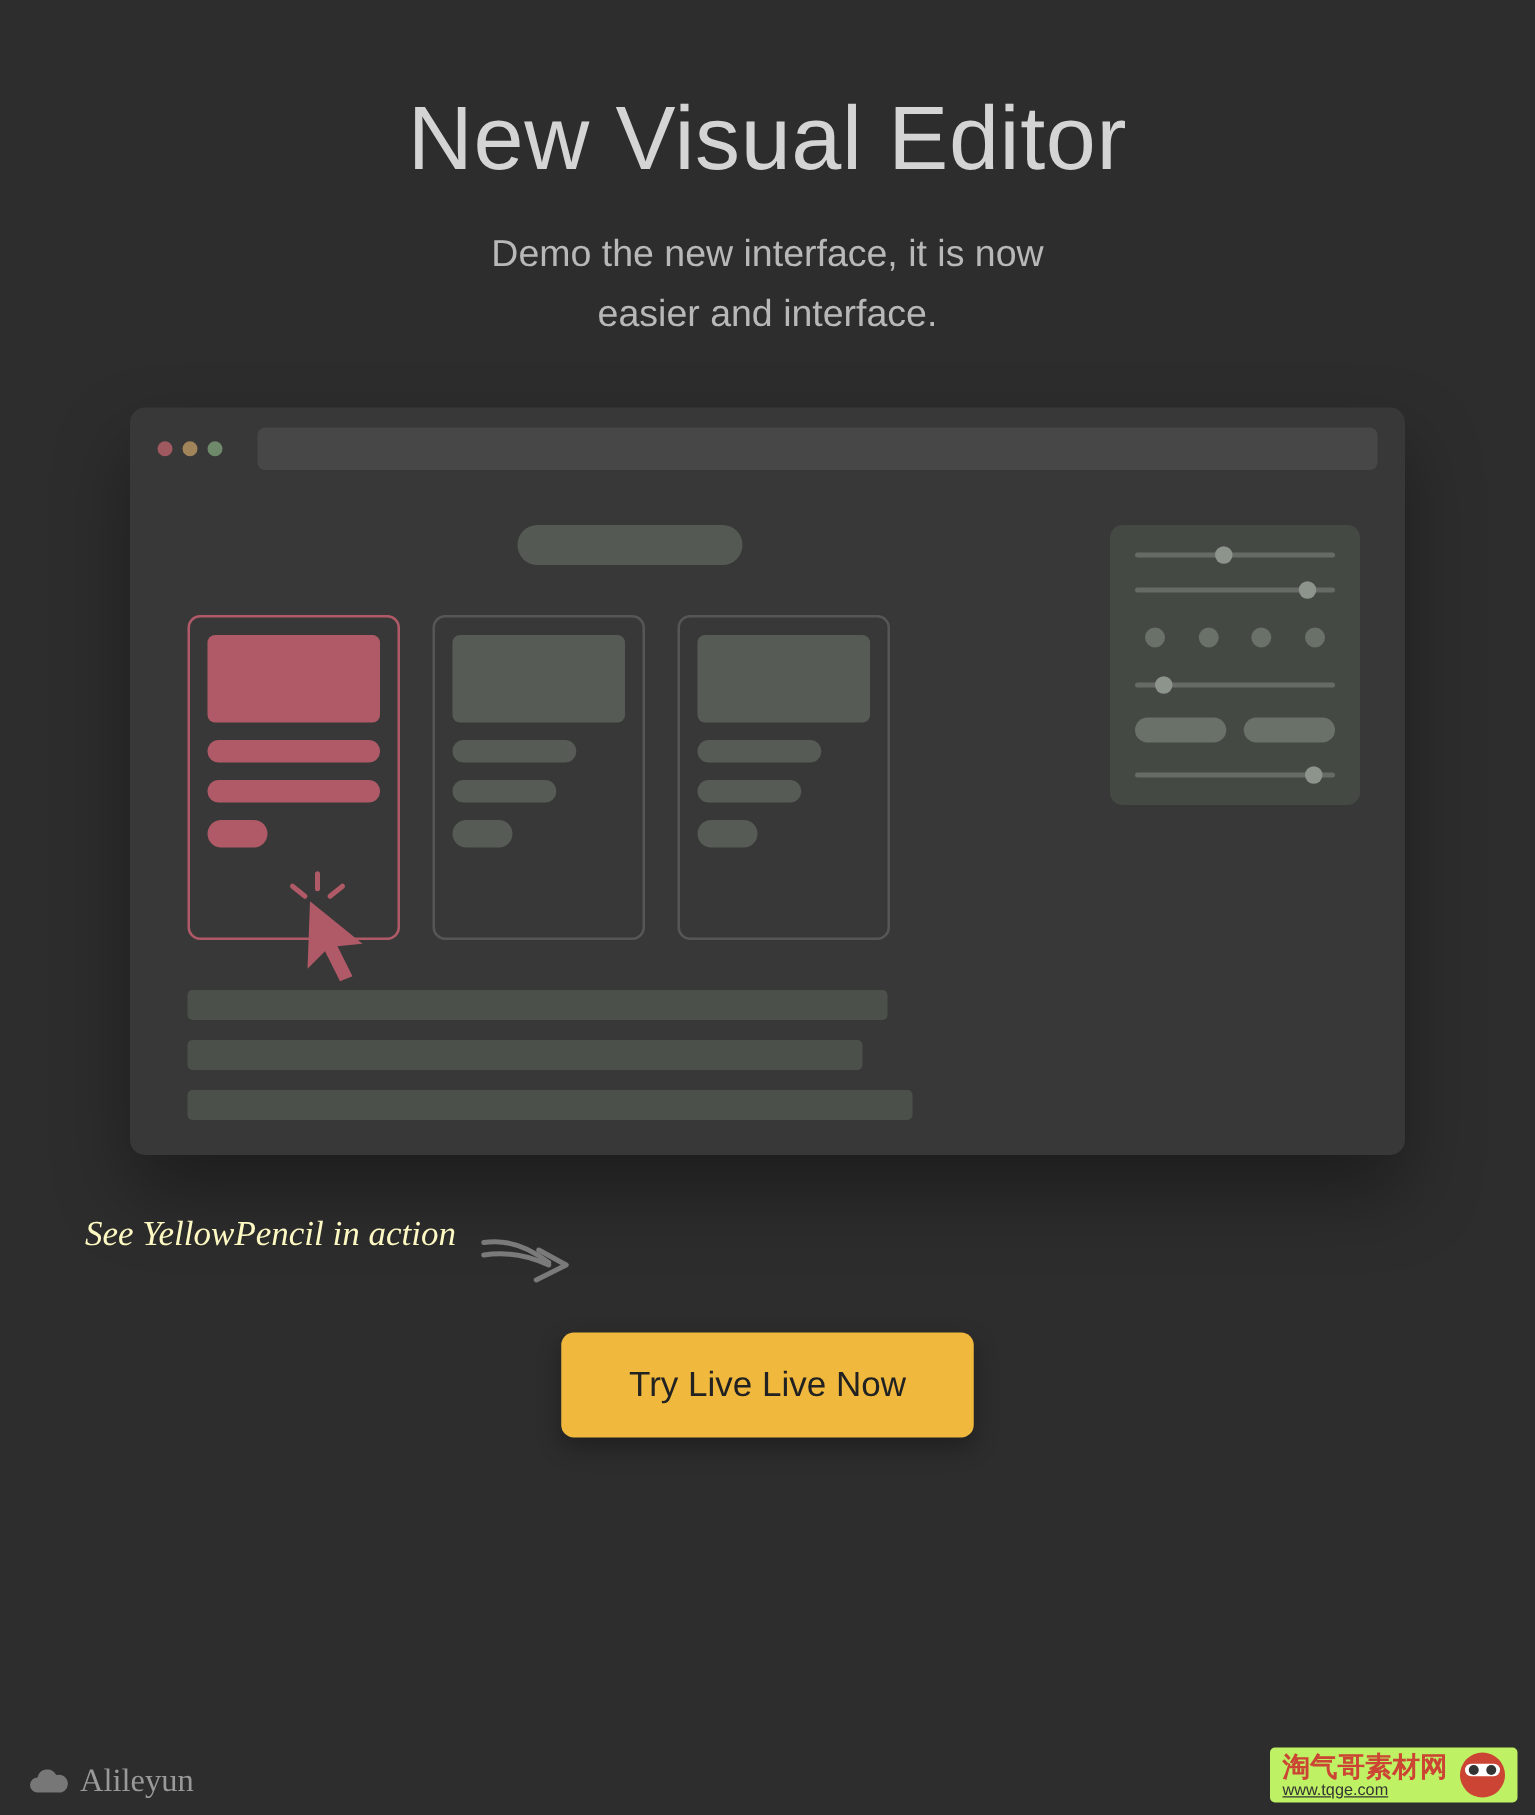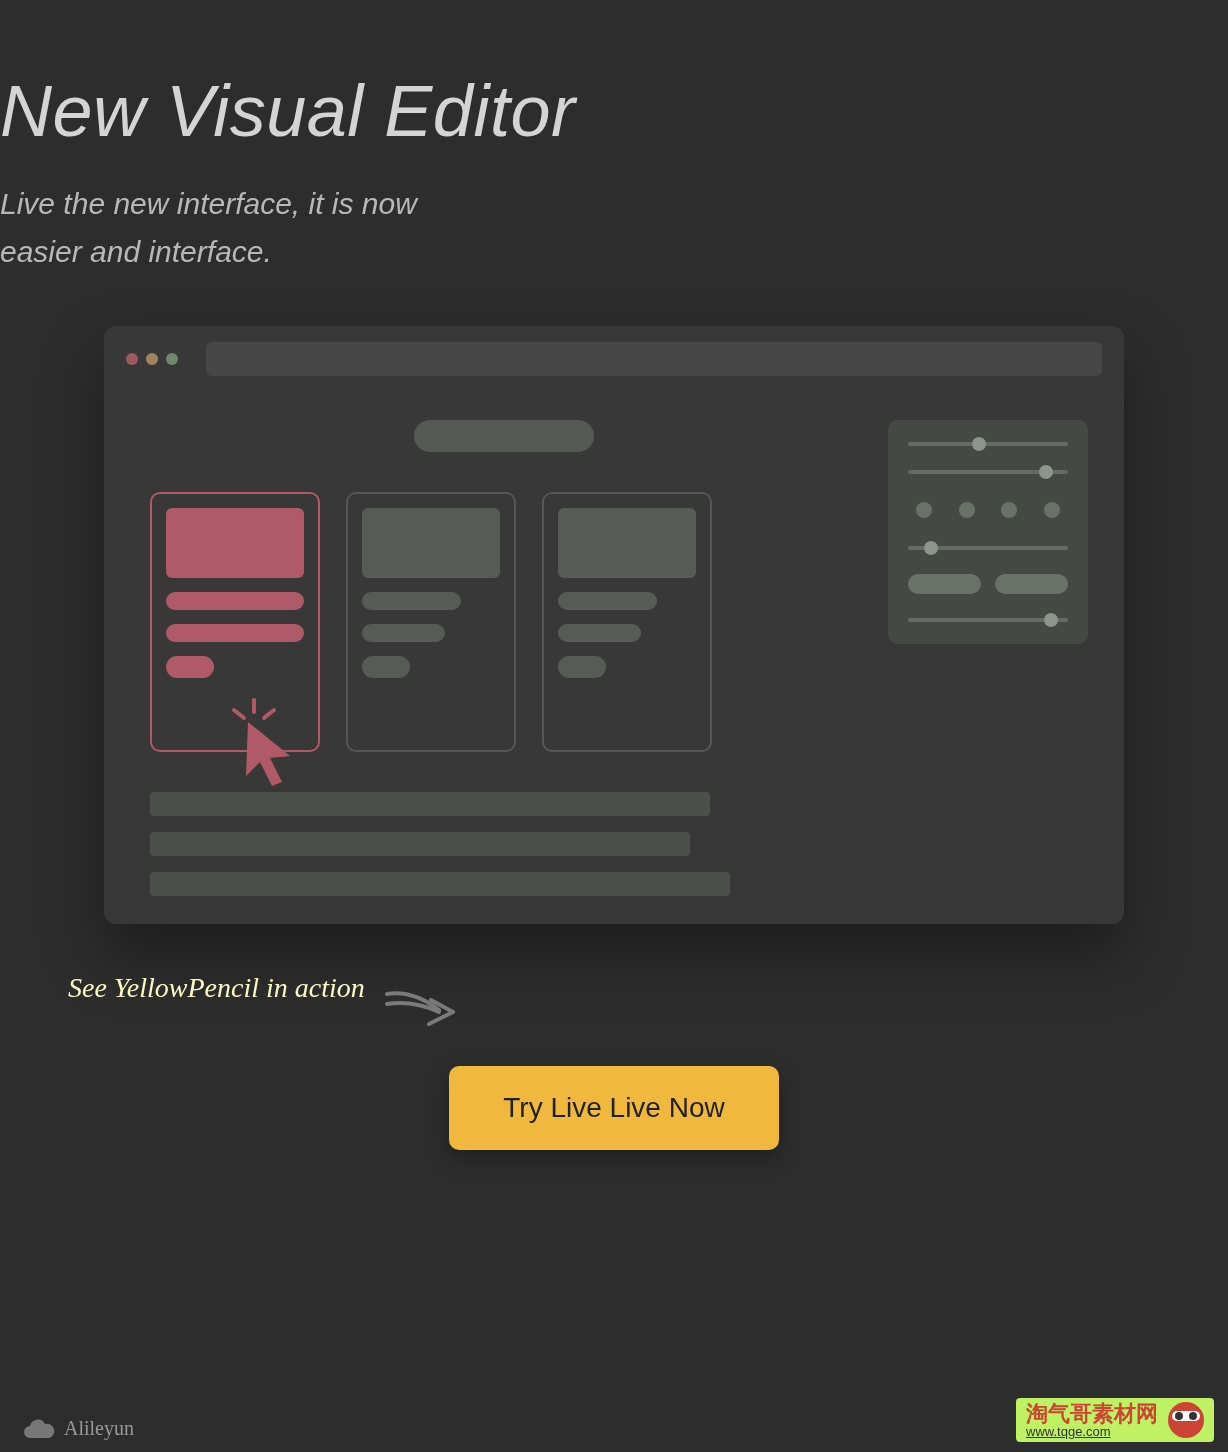--- a/index.html
+++ b/index.html
@@ -6,23 +6,22 @@
   body {
     width: 1228px;
     height: 1452px;
     background: #2d2d2d;
     font-family: -apple-system, BlinkMacSystemFont, "Segoe UI", sans-serif;
     color: #cccccc;
     position: relative;
     overflow: hidden;
   }
   .hero {
-    text-align: left;
+    text-align: center;
     padding-top: 70px;
-    font-style: italic;
   }
   .hero h1 {
     font-size: 72px;
     font-weight: 300;
     color: #d4d4d4;
     letter-spacing: 0.5px;
   }
   .hero p {
     font-size: 30px;
     color: #b8b8b8;
@@ -197,21 +196,21 @@
     box-shadow: 0 8px 20px rgba(0,0,0,0.3);
   }
   .footer-left {
     position: absolute;
     bottom: 12px;
     left: 22px;
     display: flex;
     align-items: center;
     gap: 8px;
     color: #999;
-    font-size: 20px;
+    font-size: 26px;
     font-family: Georgia, serif;
   }
   .cloud-icon { width: 34px; height: 22px; }
   .footer-right {
     position: absolute;
     bottom: 10px;
     right: 14px;
     display: flex;
     align-items: center;
     gap: 10px;
@@ -255,21 +254,21 @@
   .face .eyes span {
     width: 8px; height: 8px; background: #333; border-radius: 50%;
   }
 </style>
 </head>
 <body>
 
 <div class="hero">
   <h1>New Visual Editor</h1>
   <p>
-    <span>Live the new interface, it is now</span><br>
+    <span>Demo the new interface, it is now</span><br>
     <span>easier and interface.</span>
   </p>
 </div>
 
 <div class="browser-frame">
   <div class="browser-bar">
     <div class="dots">
       <div class="dot red"></div>
       <div class="dot yel"></div>
       <div class="dot grn"></div>

